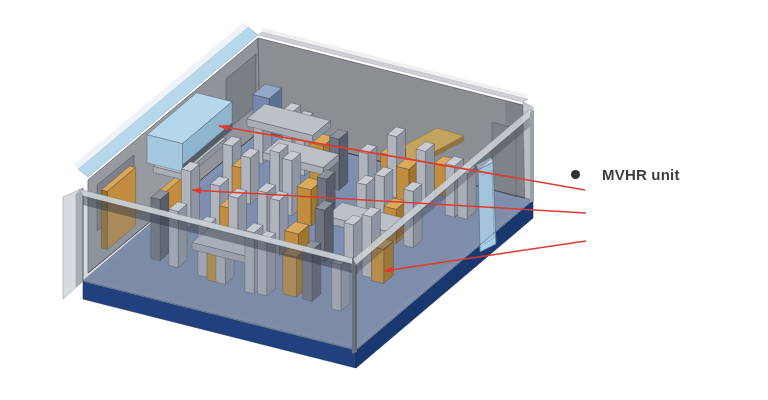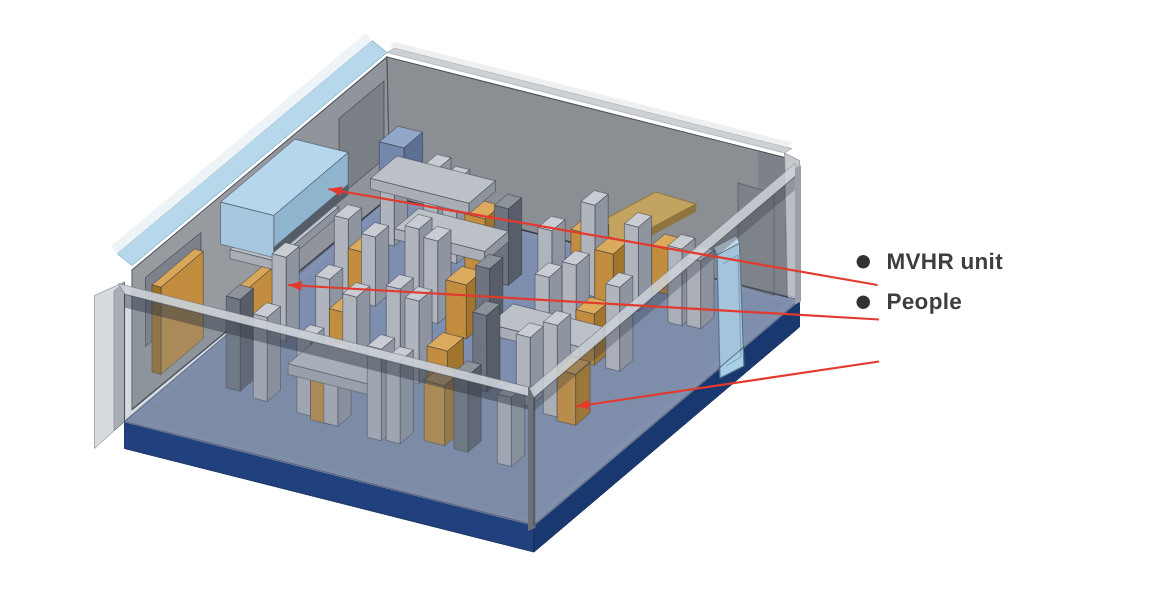--- a/index.html
+++ b/index.html
@@ -14,21 +14,21 @@
     font-family:"Liberation Sans",sans-serif;
     position:relative;
   }
   .stage{position:absolute;inset:0;}
   svg{position:absolute;left:0;top:0;}
   .legend{
     position:absolute;left:571px;top:161px;
     font-weight:700;font-size:15px;color:var(--legend-text);
     letter-spacing:.2px;
   }
-  .legend-row{display:flex;align-items:center;height:27px;gap:11px;}
+  .legend-row{display:flex;align-items:center;height:27px;gap:22px;}
   .bullet{width:9px;height:9px;border-radius:50%;background:var(--legend-bullet);flex:none;}
 </style>
 </head>
 <body>
 
 <div class="stage">
   <svg id="scene" width="768" height="400" viewBox="0 0 768 400">
       <polygon points="83.0,281.0 260.0,131.0 533.0,200.0 356.0,350.0" fill="#8292b2" stroke="#5c6b8e" stroke-width="0.8"></polygon>
       <polygon points="83.0,281.0 356.0,350.0 356.0,368.0 83.0,299.0" fill="#20407e" stroke="#142c5c" stroke-width="0.6"></polygon>
       <polygon points="356.0,350.0 533.0,200.0 533.0,218.0 356.0,368.0" fill="#1a3870" stroke="#142c5c" stroke-width="0.6"></polygon>
@@ -234,18 +234,14 @@
       <polygon points="192.0,190.0 201.2,187.3 200.8,193.7" fill="#e23a2e" stroke="none" stroke-width="0"></polygon>
       <polyline points="586,241 384,271" fill="none" stroke="#e23a2e" stroke-width="1.5"></polyline>
       <polygon points="384.0,271.0 392.4,266.5 393.4,272.8" fill="#e23a2e" stroke="none" stroke-width="0"></polygon>
     </svg>
 
   <div class="legend">
     <div class="legend-row">
       <span class="bullet"></span>
       <span>MVHR unit</span>
     </div>
-    <div class="legend-row">
-      <span class="bullet"></span>
-      <span>People</span>
-    </div>
   </div>
 </div>
 
 </body></html>

